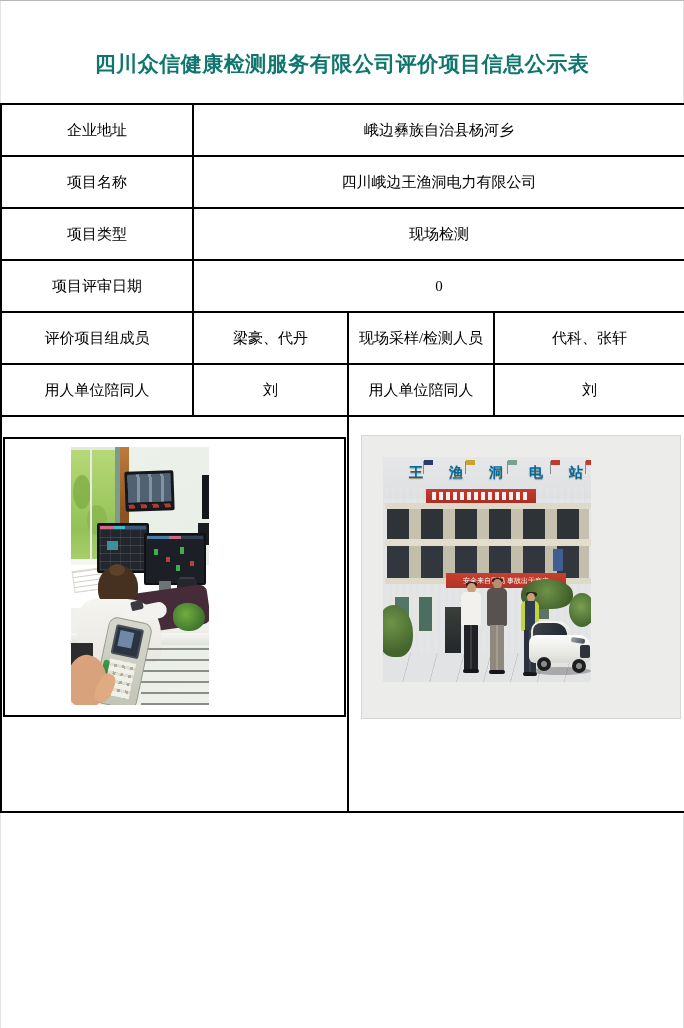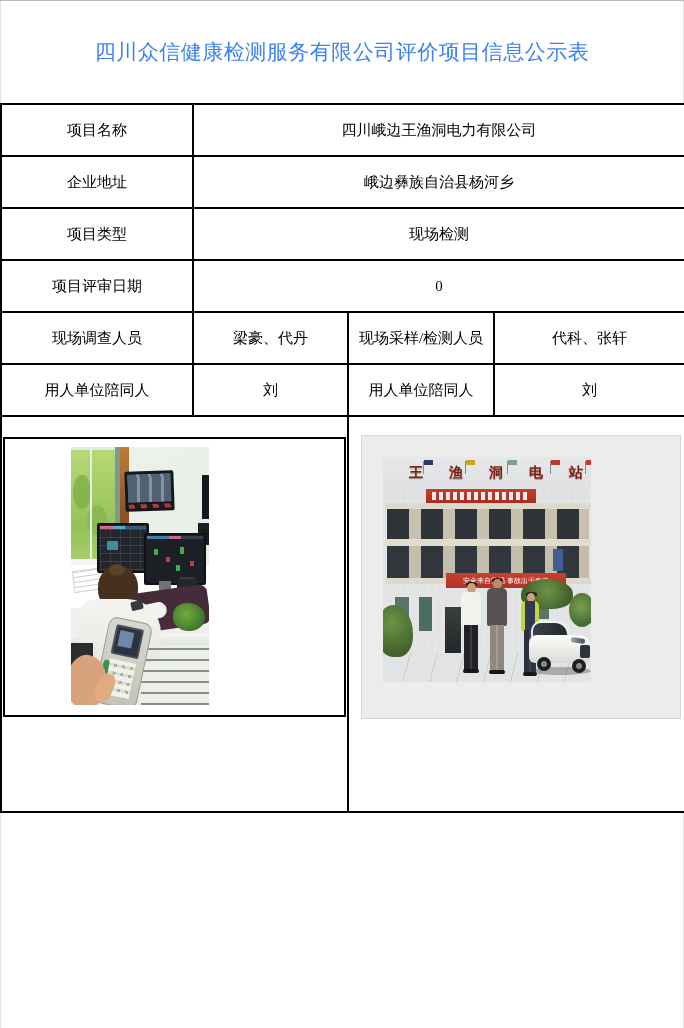--- a/index.html
+++ b/index.html
@@ -1,22 +1,22 @@
 <!DOCTYPE html>
 <html><head>
 <meta charset="utf-8">
 <style>
   html,body{margin:0;padding:0;background:#fff;}
   .page{position:relative;width:684px;height:1028px;background:#fff;overflow:hidden;
         font-family:"Liberation Serif","DejaVu Serif",serif;
         box-shadow:inset 0 1px 0 #b8b8b8, inset 1px 0 0 #e3e3e3, inset -1px 0 0 #e3e3e3;}
   
-  .title{position:absolute;left:0;top:0;width:684px;height:103px;display:flex;
+  .title{position:absolute;left:0;top:12px;width:684px;height:103px;display:flex;
          align-items:center;justify-content:center;font-family:"Liberation Sans","DejaVu Sans",sans-serif;
-         font-weight:normal;font-size:21px;color:#3b82f6;letter-spacing:.5px;}
+         font-weight:bold;font-size:21px;color:#0f766e;letter-spacing:.5px;}
   
   table.main{position:absolute;left:0;top:103px;width:684px;border-collapse:collapse;table-layout:fixed;}
   table.main td{border:2px solid #000;height:50px;padding:0 2px;text-align:center;vertical-align:middle;
                 font-size:15px;color:#000;background:#fff;}
   table.main tr.photo-row td{height:394px;vertical-align:top;padding:0;}
   
   .frame-left{position:relative;margin:20px 1px 0 1px;height:276px;border:2px solid #000;background:#fff;overflow:hidden;}
   
   .panel-right{position:relative;margin:18px 3px 0 12px;height:282px;background:#ececea;border:1px solid #d6d6d4;overflow:hidden;}
   
@@ -81,21 +81,21 @@
   .p1-hand{left:-4px;top:208px;width:40px;height:52px;background:#d8a27c;border-radius:45% 55% 40% 40%;transform:rotate(8deg);}
   .p1-thumb{left:26px;top:226px;width:16px;height:30px;background:#e0ab83;border-radius:40%;transform:rotate(24deg);}
   
   .ph2{position:absolute;left:21px;top:21px;width:208px;height:225px;overflow:hidden;background:#e2e3e5;}
   .ph2 *{position:absolute;}
   .p2-sky{left:0;top:0;width:208px;height:42px;background:linear-gradient(#e6e7e9,#dddfe0);}
   .p2-building{left:2px;top:30px;width:206px;height:166px;background:linear-gradient(#c9c3b2,#beb8a8);
                background-image:repeating-linear-gradient(90deg,rgba(255,255,255,.07) 0 3px,transparent 3px 7px);}
   .p2-pole{width:1px;height:13px;background:#8a8a86;top:4px;}
   .p2-flag{width:9px;height:5px;top:3px;}
-  .p2-sign{left:26px;top:9px;font-weight:bold;font-size:14px;line-height:1;color:#7f1d1d;letter-spacing:26px;
+  .p2-sign{left:26px;top:9px;font-weight:bold;font-size:14px;line-height:1;color:#0369a1;letter-spacing:26px;
            white-space:nowrap;text-shadow:0 1px 1px rgba(90,70,10,.55);font-family:Liberation Serif, serif;}
   .p2-banner1{left:43px;top:32px;width:110px;height:14px;background:linear-gradient(#c53d2e,#a92e22);}
   .p2-b1t{left:6px;top:3px;right:6px;bottom:3px;
           background:repeating-linear-gradient(90deg,rgba(255,255,255,.92) 0 4px,transparent 4px 7px);}
   .p2-band1{left:2px;top:46px;width:206px;height:6px;background:#ded9c9;}
   .p2-rowA{left:4px;top:52px;width:202px;height:30px;background:repeating-linear-gradient(90deg,#2e3337 0 22px,#c6c0ae 22px 34px);}
   .p2-band2{left:2px;top:82px;width:206px;height:7px;background:#e2ddcd;}
   .p2-rowB{left:4px;top:89px;width:202px;height:32px;background:repeating-linear-gradient(90deg,#31373c 0 22px,#c3bdab 22px 34px);}
   .p2-cloth{left:170px;top:92px;width:10px;height:22px;background:#3f5f93;}
   .p2-band3{left:2px;top:121px;width:206px;height:6px;background:#ded9c9;}
@@ -149,37 +149,37 @@
 
   <table class="main">
     <colgroup>
         <col style="width:192px">
         <col style="width:155px">
         <col style="width:146px">
         <col style="width:191px">
       </colgroup>
     <tbody>
       <tr>
+        <td>企业地址</td>
+        <td colspan="3">峨边彝族自治县杨河乡</td>
+      </tr>
+      <tr>
         <td>项目名称</td>
         <td colspan="3">四川峨边王渔洞电力有限公司</td>
       </tr>
       <tr>
-        <td>企业地址</td>
-        <td colspan="3">峨边彝族自治县杨河乡</td>
-      </tr>
-      <tr>
         <td>项目类型</td>
         <td colspan="3">现场检测</td>
       </tr>
       <tr>
         <td>项目评审日期</td>
         <td colspan="3">0</td>
       </tr>
       <tr>
-        <td>现场调查人员</td>
+        <td>评价项目组成员</td>
         <td>梁豪、代丹</td>
         <td>现场采样/检测人员</td>
         <td>代科、张轩</td>
       </tr>
       <tr>
         <td>用人单位陪同人</td>
         <td>刘</td>
         <td>用人单位陪同人</td>
         <td>刘</td>
       </tr>

